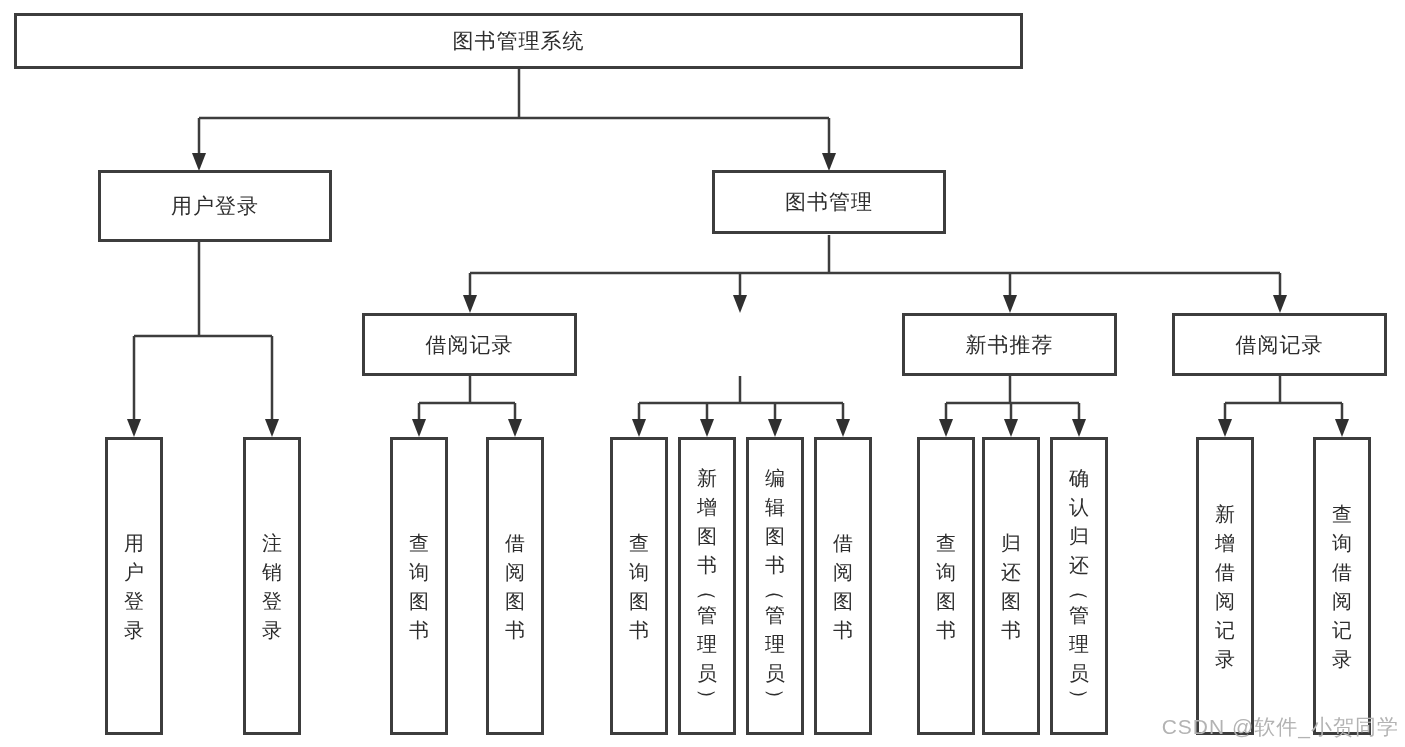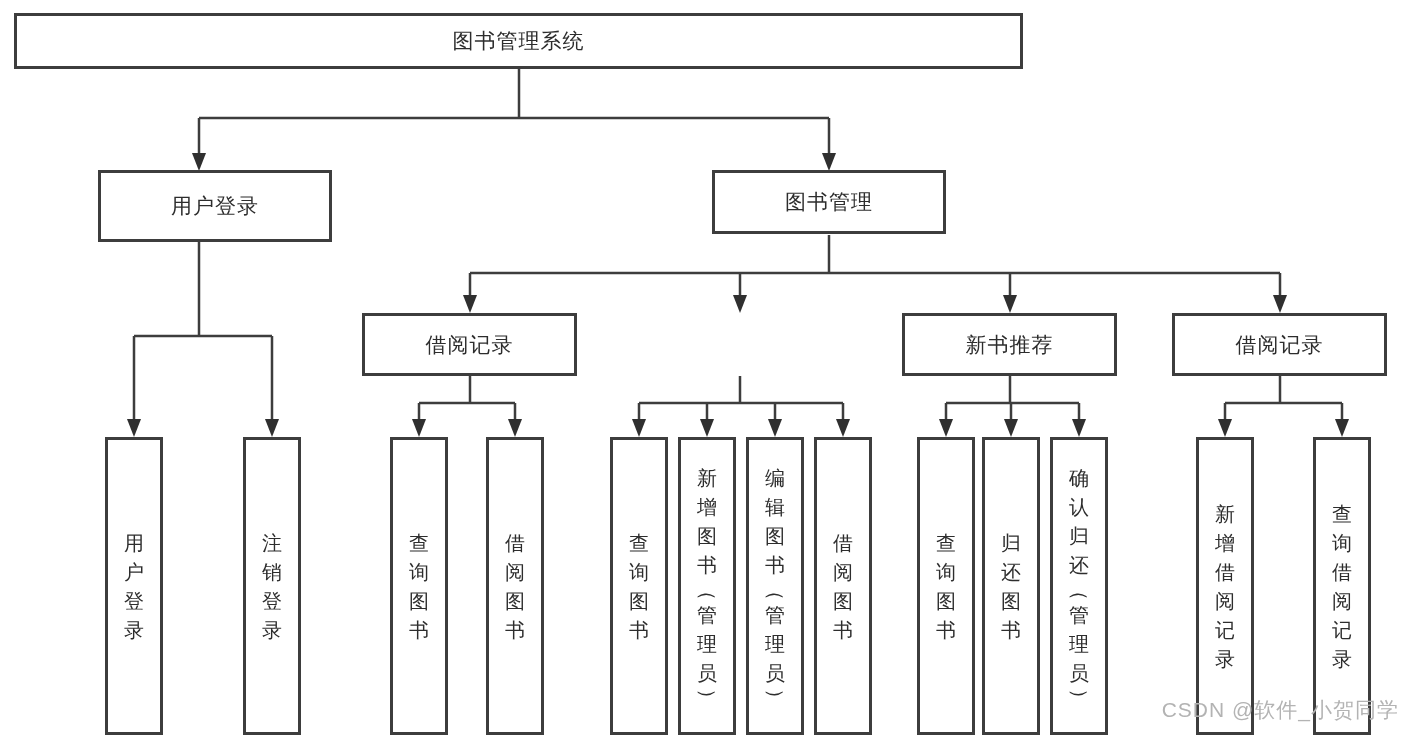--- a/index.html
+++ b/index.html
@@ -21,21 +21,21 @@
   }
   .hbox { font-size: 21px; letter-spacing: 1px; }
   .vbox {
     flex-direction: column;
     font-size: 20px;
     width: 58px; top: 437px; height: 298px;
   }
   .vbox span { display: block; line-height: 20px; margin: 4.5px 0; text-align: center; }
   .vbox span.rot { transform: rotate(90deg); height: 15px; line-height: 15px; margin: 3px 0; }
   .watermark {
-    position: absolute; right: 6px; bottom: 23px; z-index: 3;
+    position: absolute; right: 6px; bottom: 6px; z-index: 3;
     font-size: 21px; color: #b3b3b3; letter-spacing: 1px;
   }
 </style>
 </head>
 <body>
 
 <div class="canvas">
 
   <svg class="connectors" width="1405" height="747" viewBox="0 0 1405 747">
     <g stroke="#3d3d3d" stroke-width="2.5" fill="none">

